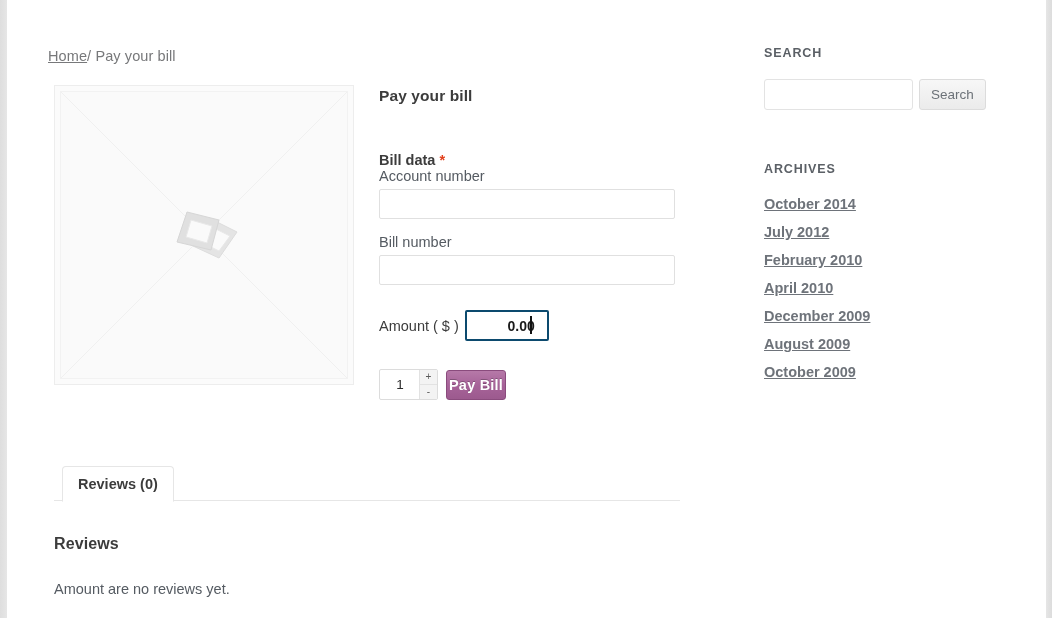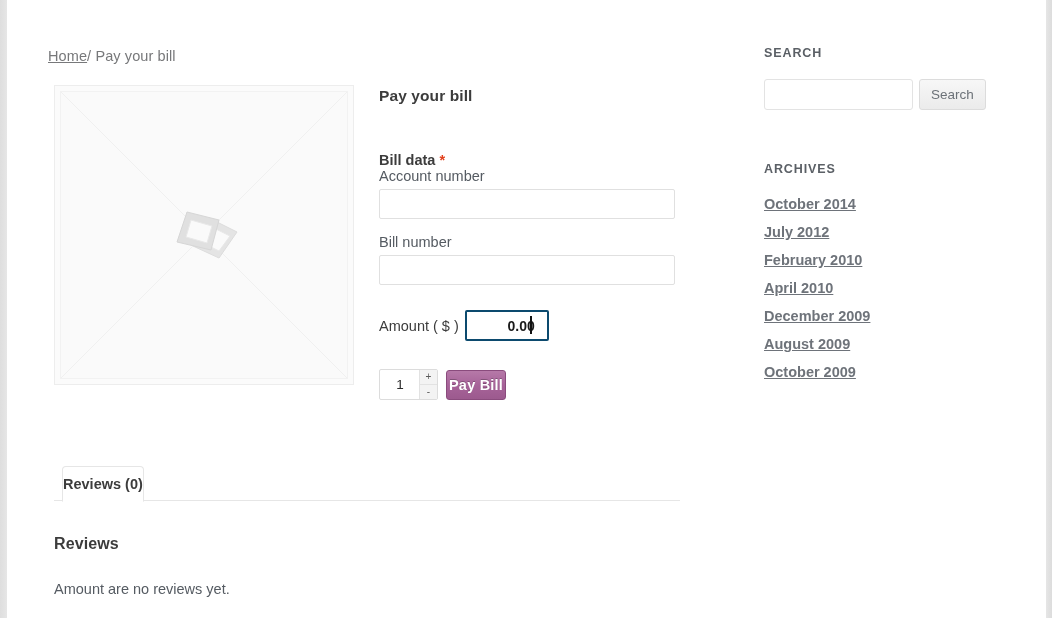--- a/index.html
+++ b/index.html
@@ -230,21 +230,21 @@
     position: relative;
     margin: 0; padding: 0;
     list-style: none;
     height: 35px;
     border-bottom: 1px solid #e6e6e6;
   }
   .tab-item {
     position: absolute;
     left: 8px; top: 0;
     height: 36px;
-    padding: 0 0;
+    padding: 0 15px;
     display: flex;
     align-items: center;
     background: #ffffff;
     border: 1px solid #e6e6e6;
     border-bottom: 1px solid #ffffff;
     border-radius: 4px 4px 0 0;
     font-size: 14.5px;
     font-weight: bold;
     color: #3c3c3c;
     cursor: pointer;

